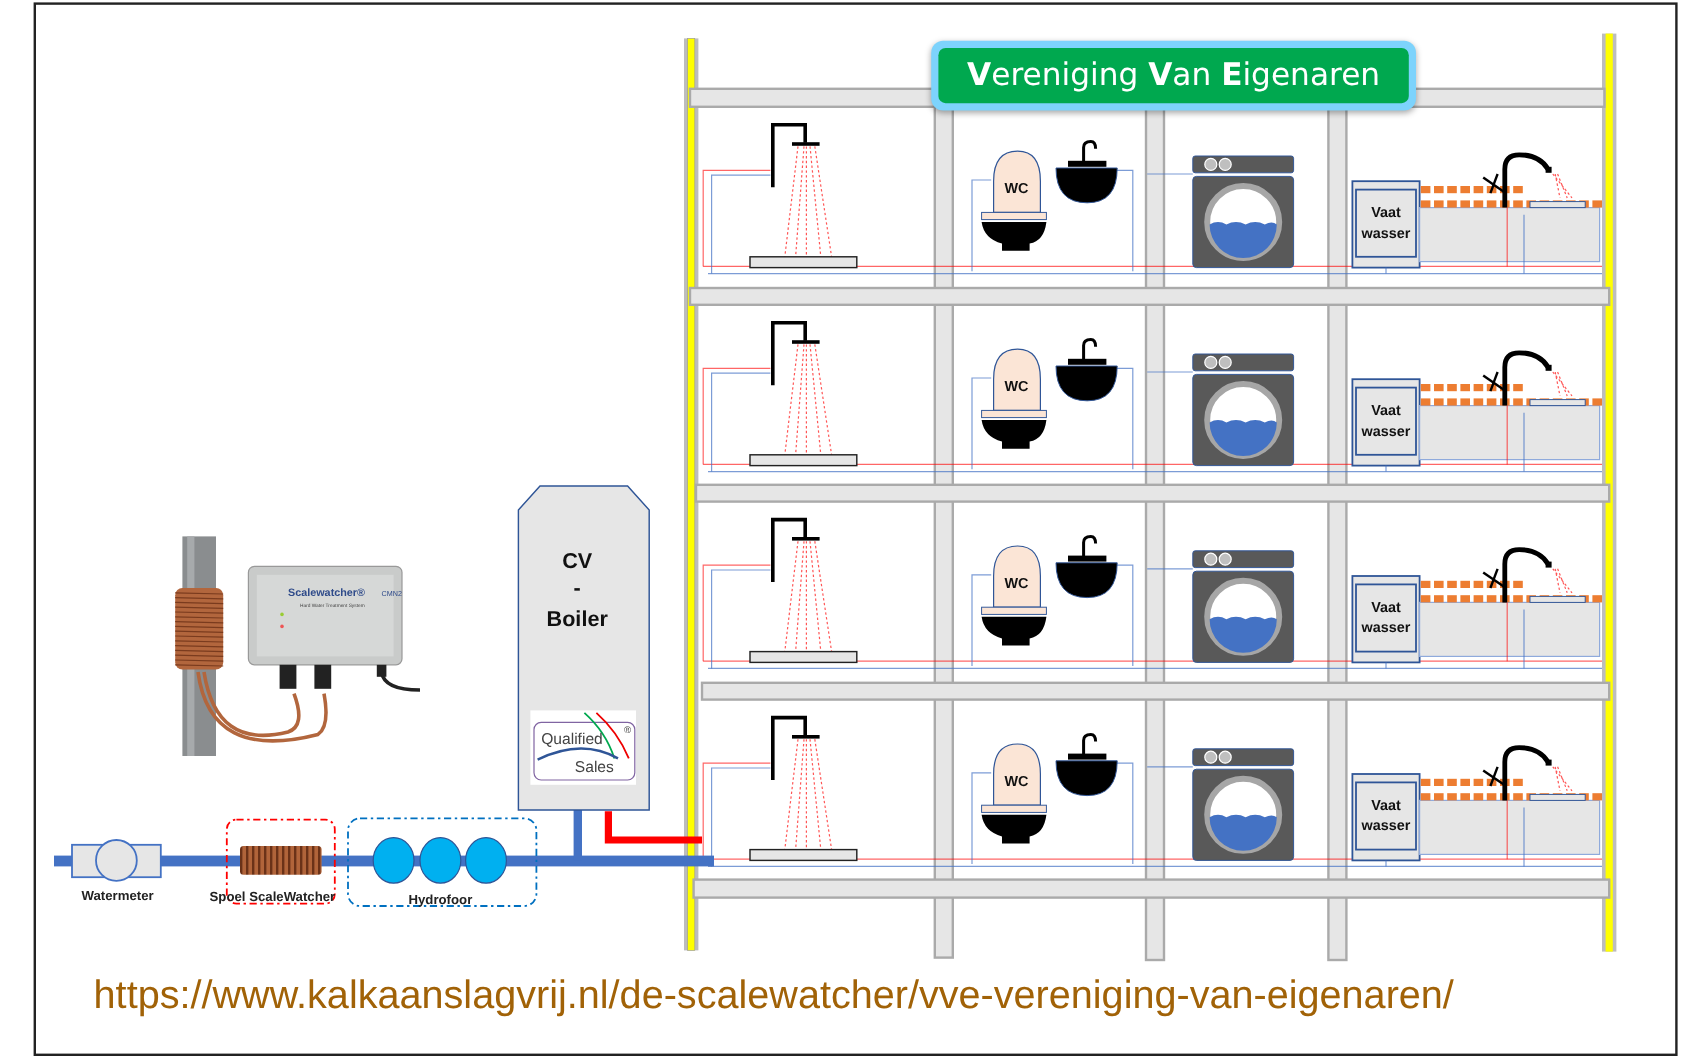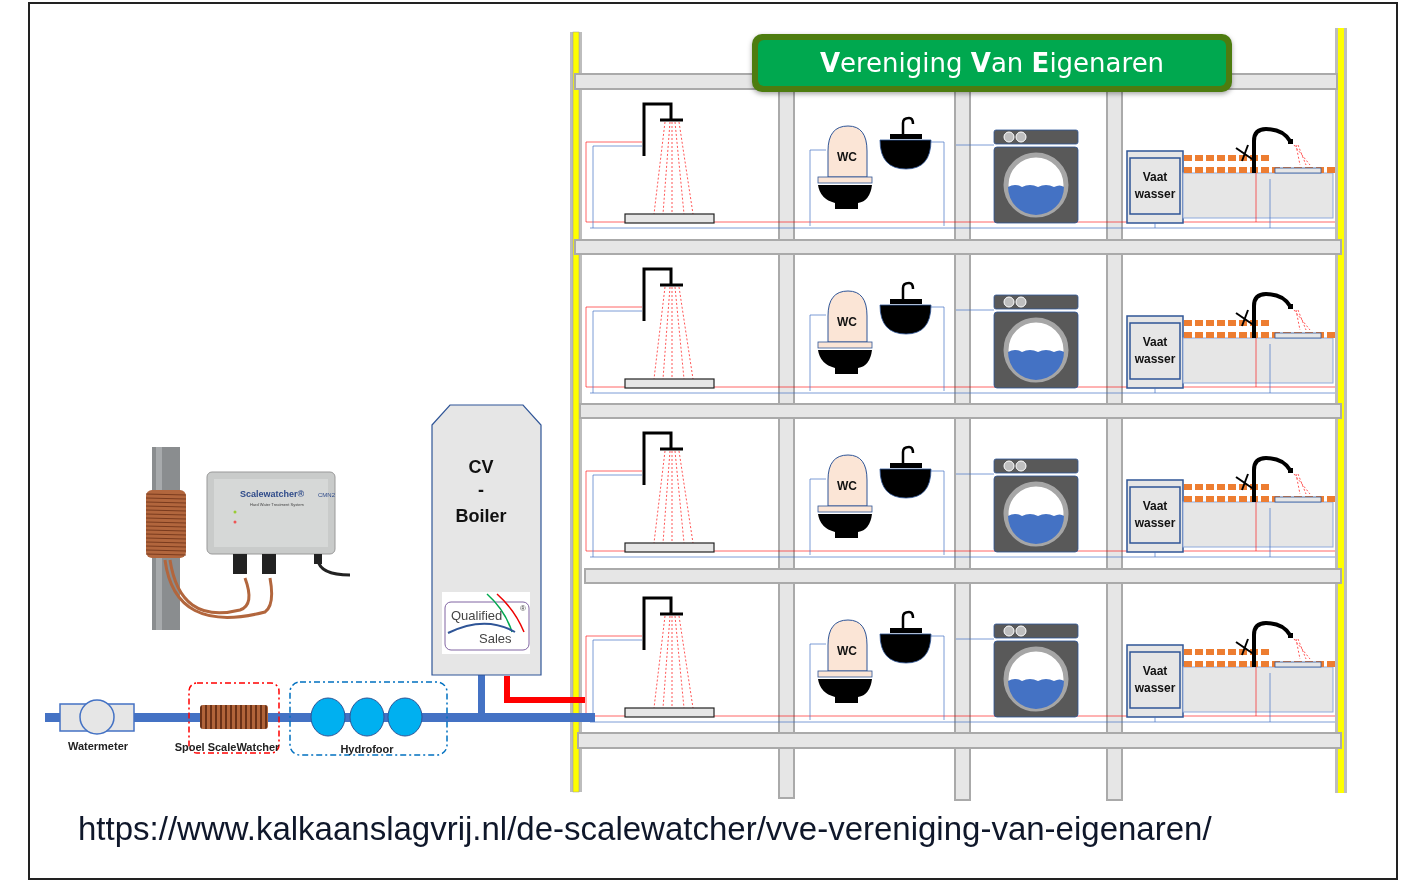--- a/index.html
+++ b/index.html
@@ -1,22 +1,22 @@
 <!DOCTYPE html>
 <html><head>
 <meta charset="utf-8">
 <style>
   html, body { margin:0; padding:0; background:#fff; }
   body { width:1412px; height:882px; position:relative; overflow:hidden; font-family:"Liberation Sans", sans-serif; }
   .frame { position:absolute; left:28px; top:2px; width:1370px; height:878px; border:2px solid #222; box-sizing:border-box; }
   svg text { font-family:"Liberation Sans", sans-serif; }
-  .title-box { position:absolute; left:752px; top:34px; width:480px; height:58px; background:#4d7c0f; border-radius:10px; box-shadow:0 2px 5px rgba(0,0,0,.35); }
+  .title-box { position:absolute; left:776px; top:34px; width:404px; height:58px; background:#7dd3fc; border-radius:10px; box-shadow:0 2px 5px rgba(0,0,0,.35); }
   .title-inner { position:absolute; left:6px; top:6px; right:6px; bottom:6px; background:#00a84f; border-radius:6px; color:#fff; font-size:26px; text-align:center; line-height:46px; font-family:"DejaVu Sans", sans-serif; }
   .title-inner b { font-weight:bold; }
-  .url { position:absolute; left:78px; top:810px; font-size:33px; color:#0f172a; font-family:"Liberation Sans", sans-serif; }
+  .url { position:absolute; left:78px; top:810px; font-size:33px; color:#a16207; font-family:"Liberation Sans", sans-serif; }
 </style>
 </head>
 <body>
 
 <div class="frame"></div>
 
 <svg id="diagram" width="1412" height="882" style="position:absolute;left:0;top:0;">
   <defs>
     <linearGradient id="coilGrad" x1="0" y1="0" x2="1" y2="0">
       <stop offset="0" stop-color="#7a3b1e"></stop>

